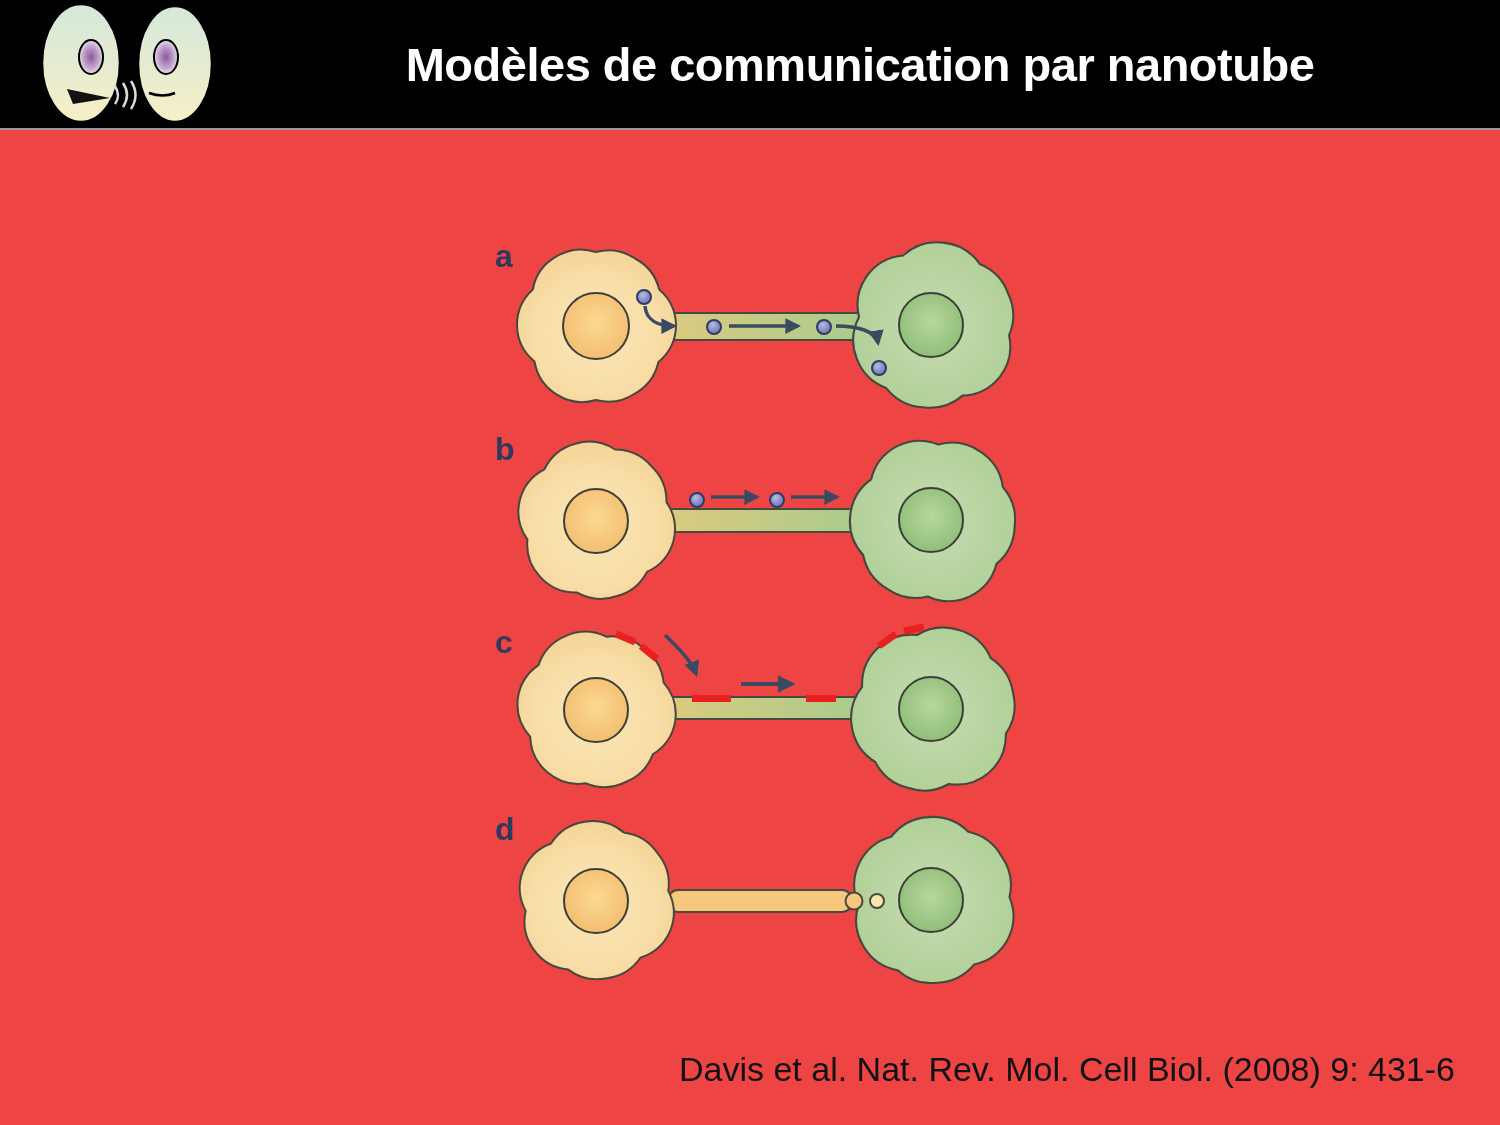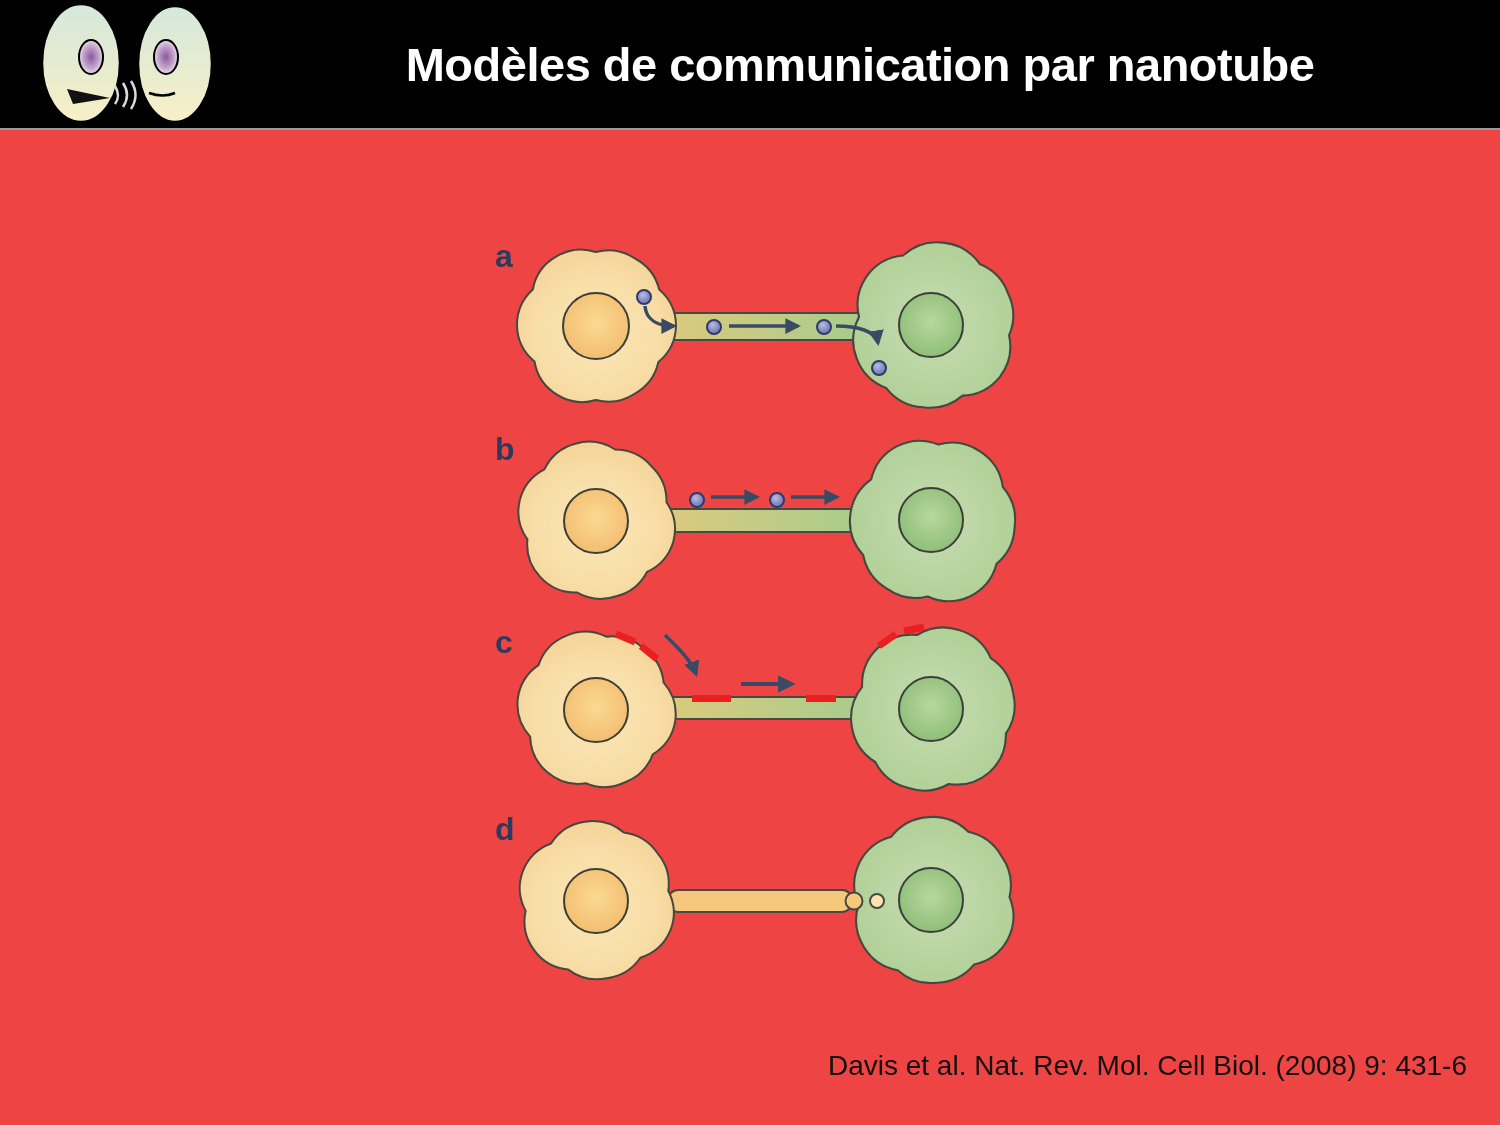--- a/index.html
+++ b/index.html
@@ -5,21 +5,21 @@
   html,body{margin:0;padding:0;background:#ffffff;}
   #slide{position:relative;width:1500px;height:1125px;background:#ef4444;overflow:hidden;
          font-family:"Liberation Sans",sans-serif;}
   #header-bar{position:absolute;left:0;top:0;width:1500px;height:128px;background:#000000;
               border-bottom:2px solid #9a9a9a;}
   #logo-svg{position:absolute;left:28px;top:0;}
   #page-title{position:absolute;left:230px;right:10px;top:0;height:128px;
               display:flex;align-items:center;justify-content:center;
               color:#ffffff;font-size:47px;font-weight:bold;letter-spacing:-0.5px;white-space:nowrap;}
   #figure-svg{position:absolute;left:0;top:0;}
-  #citation{position:absolute;right:33px;top:1050px;font-size:28px;color:#111111;white-space:nowrap;}
+  #citation{position:absolute;right:45px;top:1050px;font-size:34px;color:#111111;white-space:nowrap;}
   .cellOutline{stroke:#45483f;stroke-width:2;}
   .nucOutline{stroke:#3c3f38;stroke-width:2;}
   .tube{stroke:#474a41;stroke-width:2;}
   .ves{fill:url(#vesGrad);stroke:#2e3a66;stroke-width:2;}
   .arrow{stroke:#3b4a63;stroke-width:3.5;fill:none;}
   .arrowThick{stroke:#3b4a63;stroke-width:4;fill:none;}
   .rdash{stroke:#e8201f;stroke-width:7;fill:none;stroke-linecap:butt;}
   .plabel{font-family:"Liberation Sans",sans-serif;font-weight:bold;font-size:32px;fill:#2d3a5e;}
 </style>
 </head>

